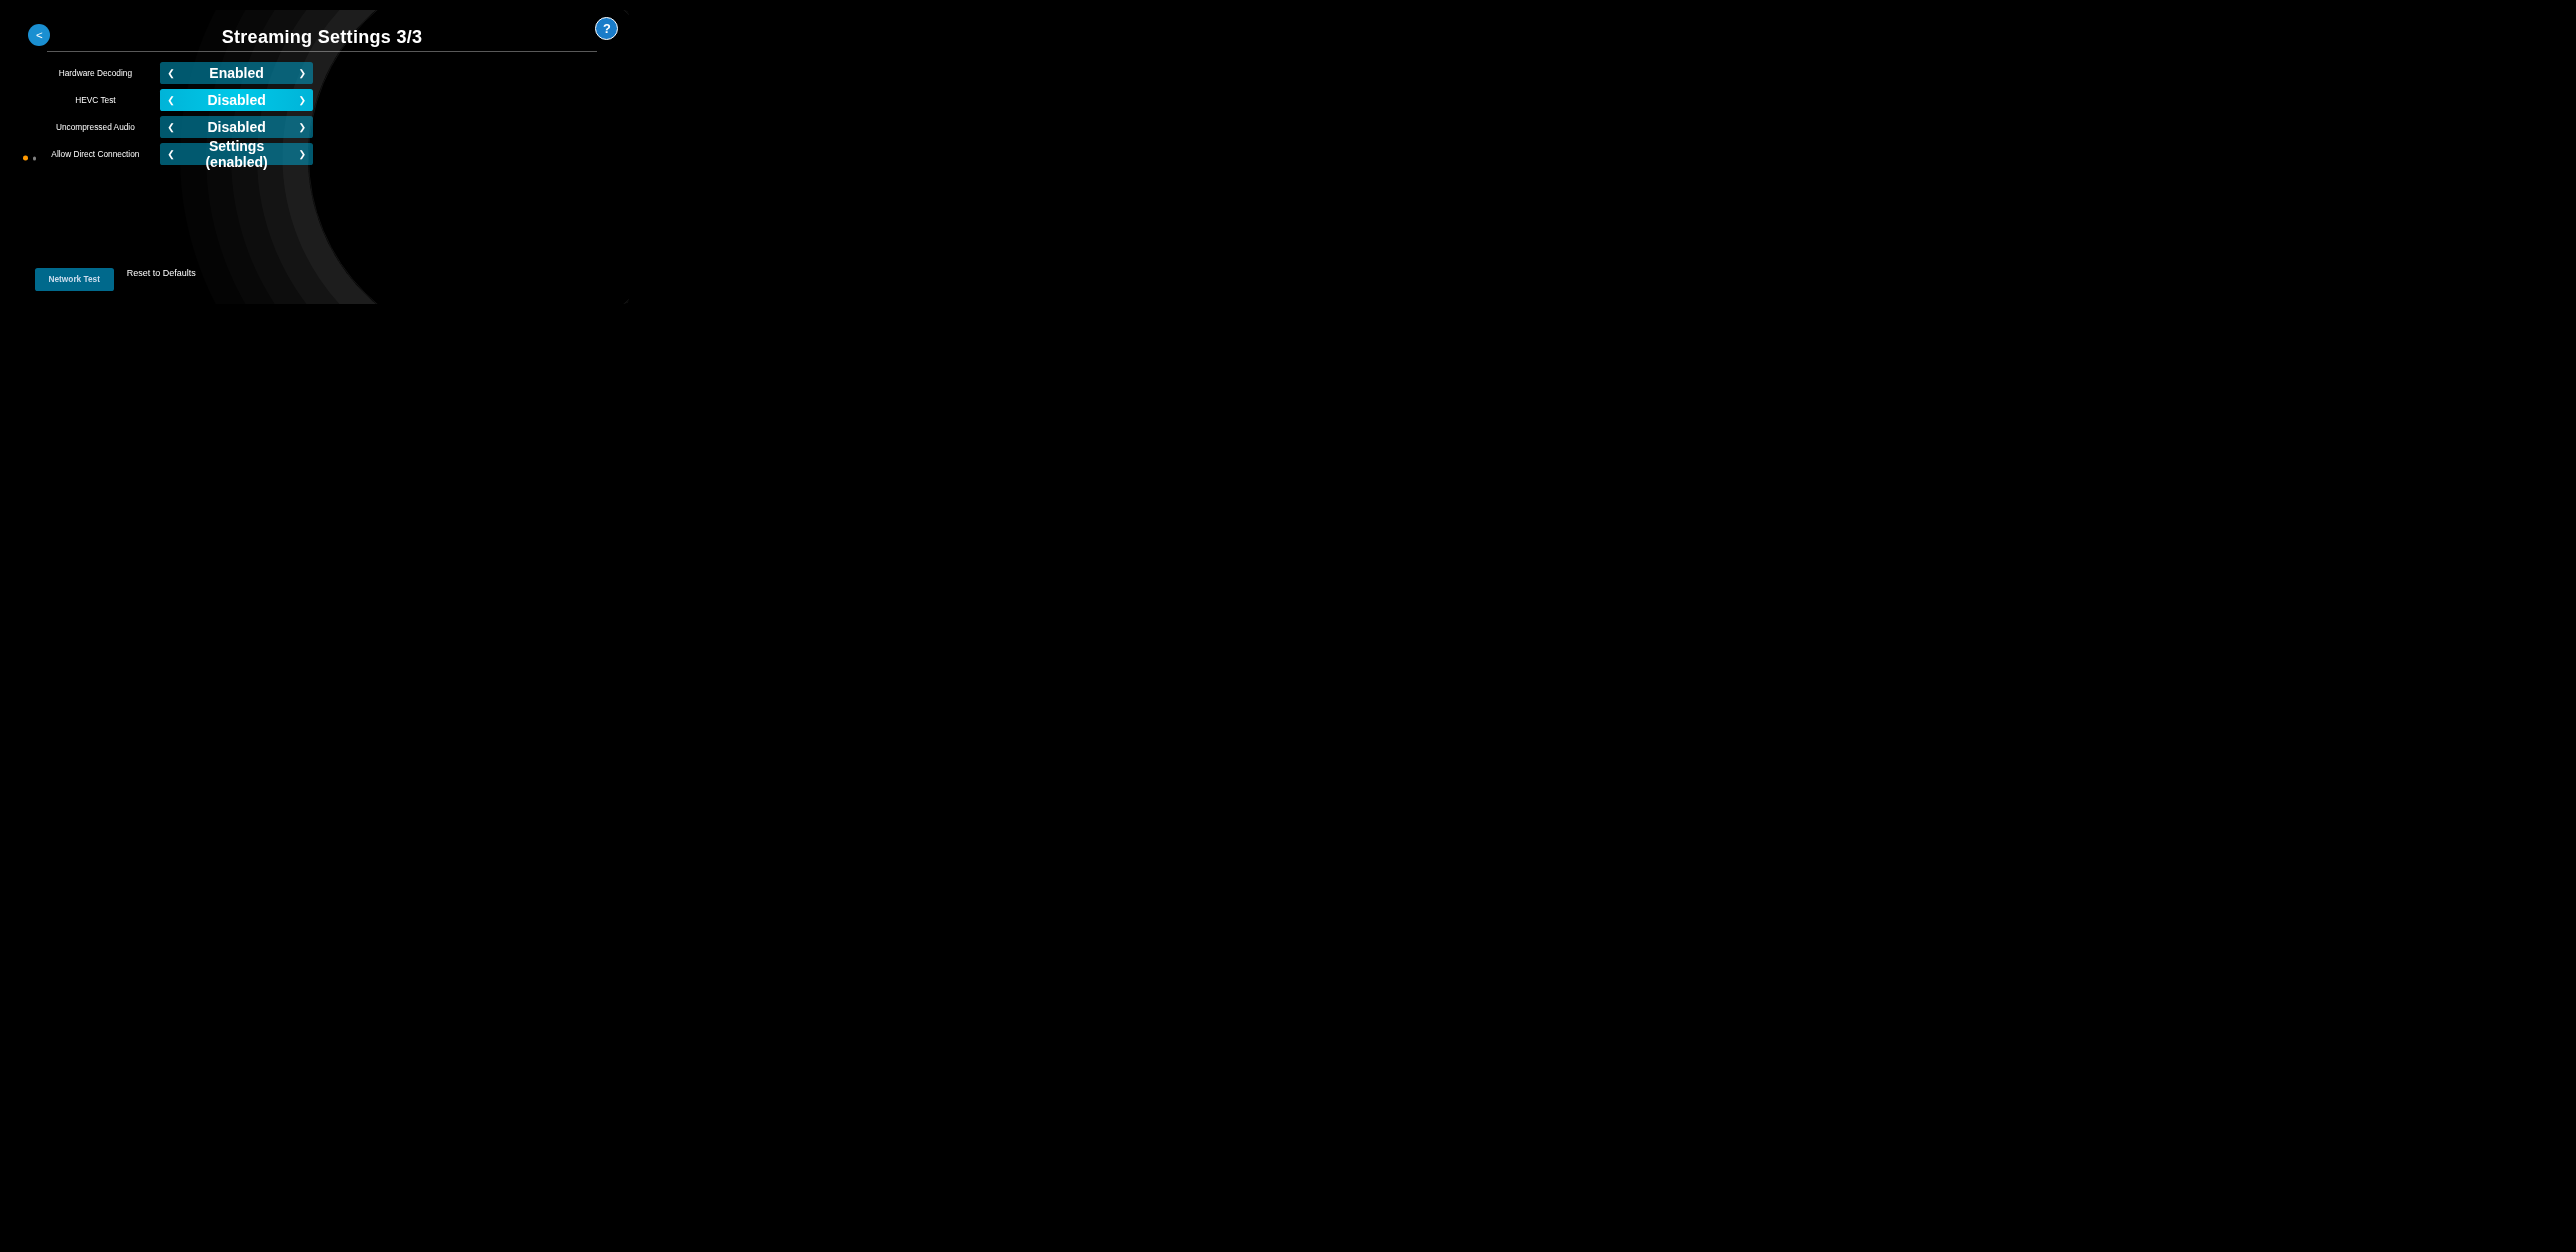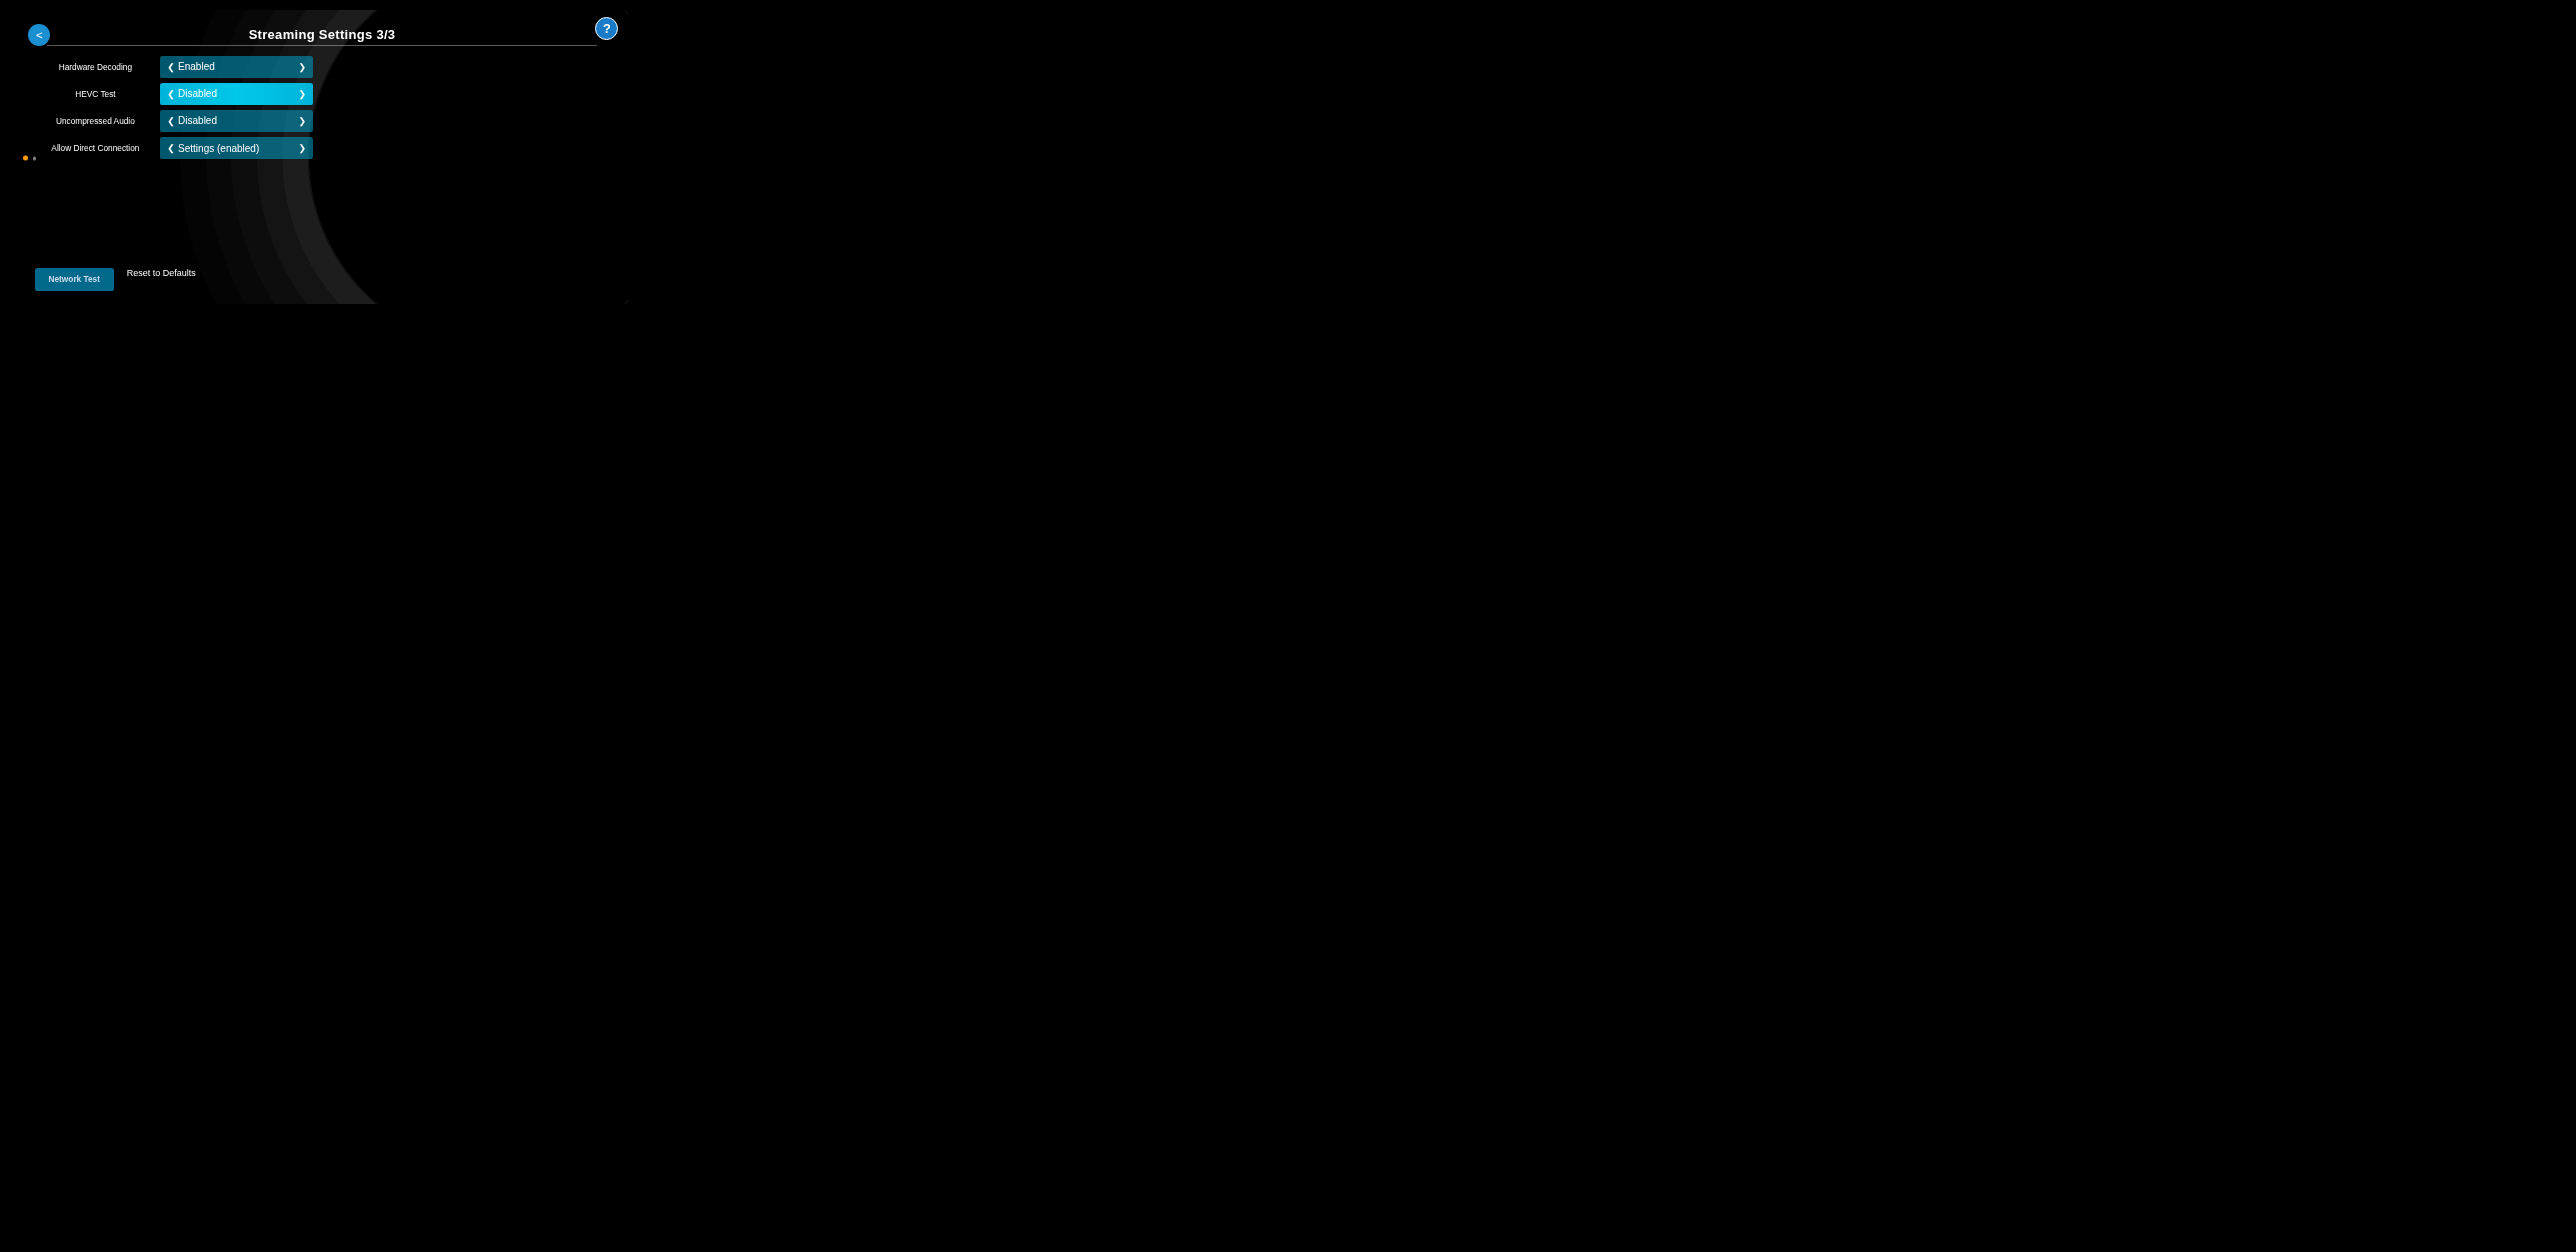--- a/index.html
+++ b/index.html
@@ -83,21 +83,21 @@
       align-items: center;
       justify-content: center;
       cursor: pointer;
       z-index: 10;
     }
 
     
     .page-title {
       text-align: center;
       color: #fff;
-      font-size: 13px;
+      font-size: 18px;
       font-weight: bold;
       padding-top: 5.1px;
       margin-bottom: 2.6px;
       letter-spacing: 0.3px;
     }
 
     
     .divider {
       width: calc(100% - 25.6px);
       margin: 0 auto;
@@ -156,24 +156,24 @@
     .arrow-btn:first-child {
       padding-left: 3.8px;
     }
 
     .arrow-btn:last-child {
       padding-right: 3.8px;
     }
 
     .setting-value {
       flex: 1;
-      text-align: left;
-      color: #fff;
-      font-size: 10px;
-      font-weight: normal;
+      text-align: center;
+      color: #fff;
+      font-size: 14px;
+      font-weight: bold;
     }
 
     
     .bottom-buttons {
       position: absolute;
       bottom: 12.8px;
       left: 19px;
       display: flex;
       gap: 12.8px;
       align-items: flex-start;

